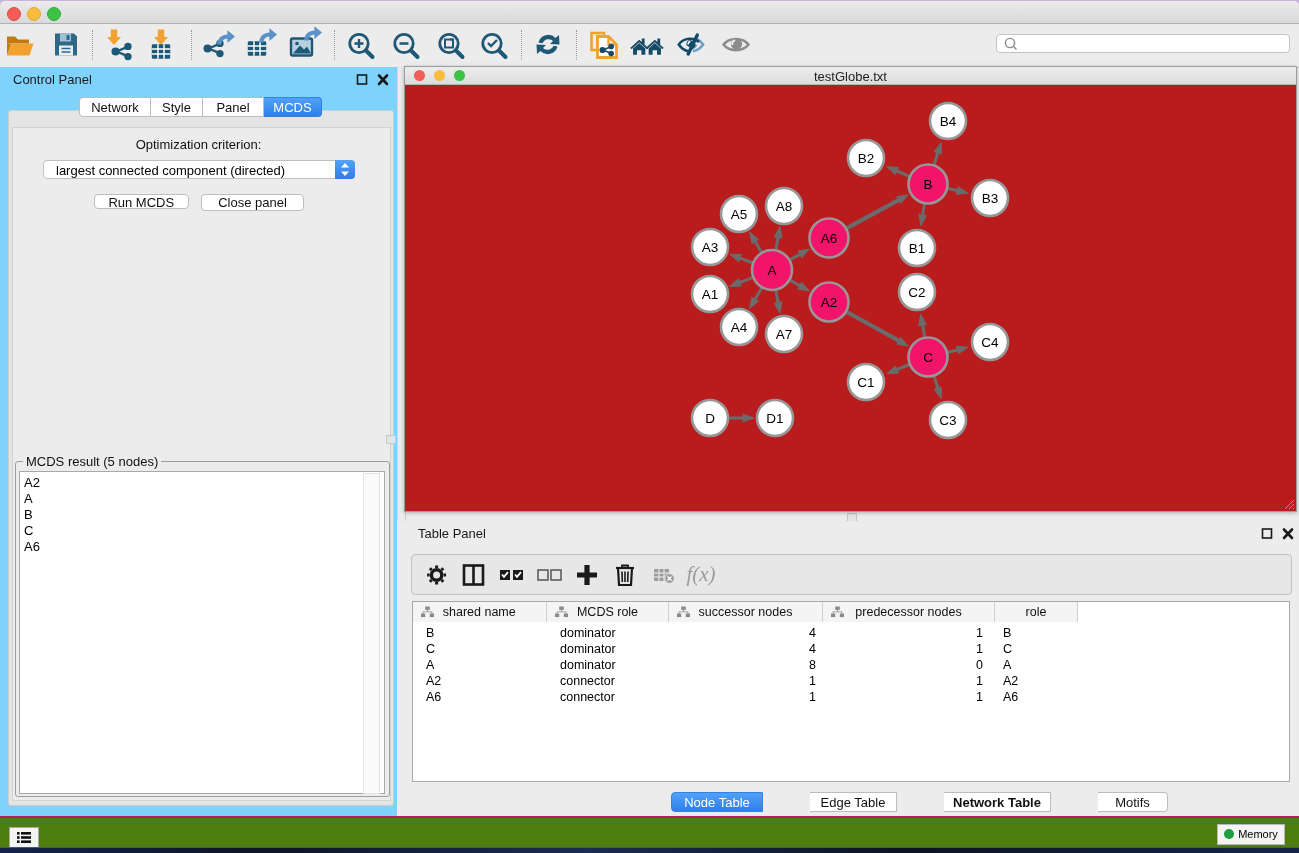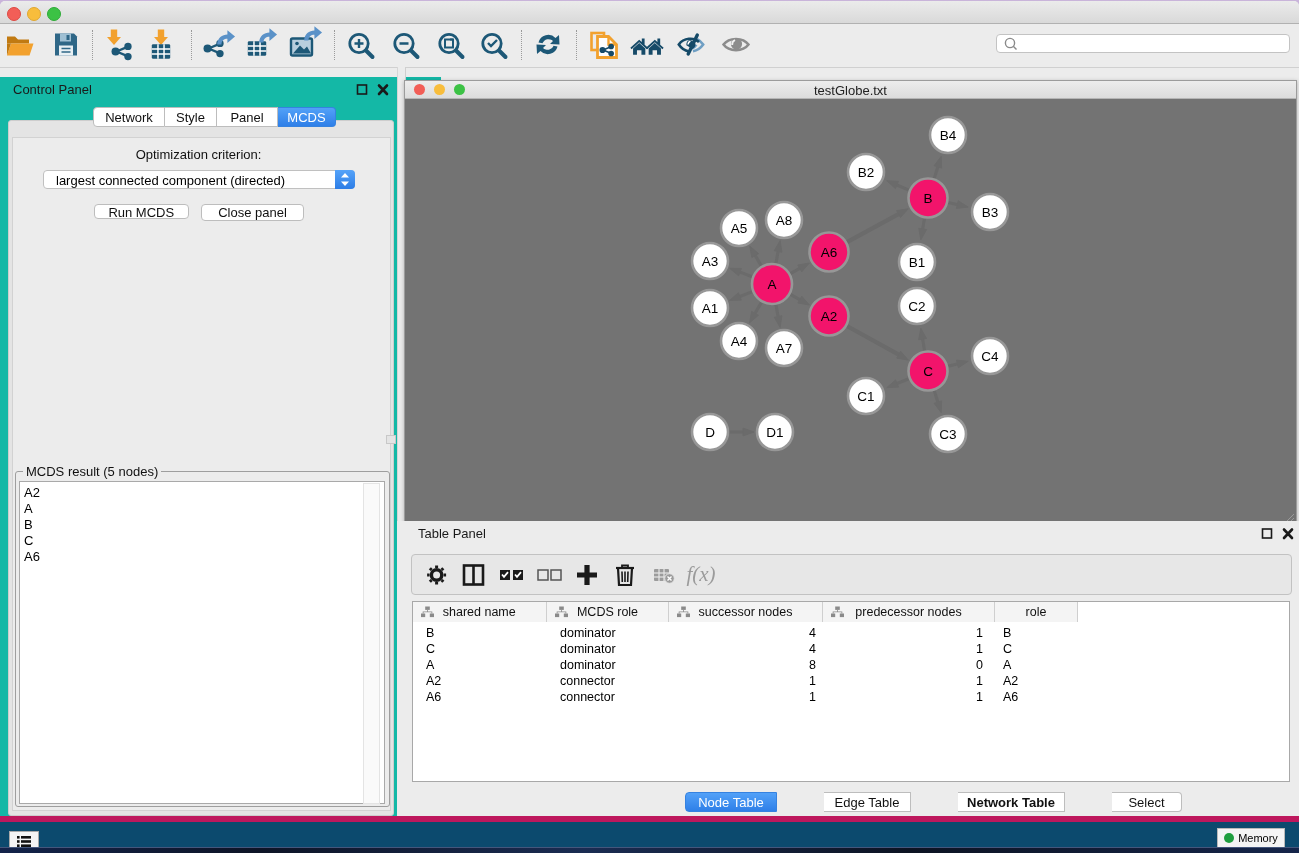--- a/index.html
+++ b/index.html
@@ -10,47 +10,47 @@
 #wall{position:absolute;left:0;top:846.5px;width:1299px;height:6.5px;border-top:1px solid #44567c;box-sizing:border-box;
  background:linear-gradient(90deg,#13234a,#0d1426 20%,#1a2c52 45%,#0c1322 70%,#15254a);}
 #titlebar{position:absolute;left:0;top:0;width:1299px;height:21.5px;
  background:linear-gradient(#ebebeb,#d9d9d9);border-bottom:1px solid #b1b1b1;border-radius:5px 5px 0 0;}
 .tl{position:absolute;width:12px;height:12px;border-radius:50%;top:5.5px;}
 #title{position:absolute;left:0;right:0;top:3.5px;text-align:center;font-size:13px;color:#444;}
 #toolbar{position:absolute;left:0;top:22.5px;width:1299px;height:43px;background:#ececec;border-bottom:1px solid #d0d0d0;}
 .vsep{position:absolute;top:6px;height:30px;width:0;border-left:1px dotted #9a9a9a;}
 #search{position:absolute;left:996px;top:10.5px;width:294px;height:18.5px;background:#fff;
  border:1px solid #c3c3c3;border-radius:4px;box-sizing:border-box;}
-#statusbar{position:absolute;left:0;top:815px;width:1299px;height:32px;background:#0c4a6e;border-top:6px solid #be185d;}
-
-#cp{position:absolute;left:0;top:76px;width:397px;height:749px;background:#14b8a6;padding-left:44px;}
+#statusbar{position:absolute;left:0;top:815px;width:1299px;height:32px;background:#4d7c0f;border-top:2px solid #be185d;}
+
+#cp{position:absolute;left:0;top:66px;width:397px;height:749px;background:#7dd3fc;}
 #cpsplit{position:absolute;left:397px;top:66px;width:7px;height:749px;background:#ececec;border-left:1px solid #d6d6d6;border-right:1px solid #cfcfcf;}
 .ptitle{font-size:13px;color:#1a1a1a;}
-.segrow{position:absolute;display:flex;height:20px;z-index:5;margin-left:14px;}
+.segrow{position:absolute;display:flex;height:20px;z-index:5;}
 .seg{font-size:13px;color:#111;background:#fff;border:1px solid #bdbdbd;border-left:none;
  padding:0;text-align:center;line-height:20px;box-sizing:border-box;}
 .seg.first{border-left:1px solid #bdbdbd;border-radius:4px 0 0 4px;}
 .seg.last{border-radius:0 4px 4px 0;}
 .seg.on{background:linear-gradient(#52a1f8,#2e7fe8);color:#fff;border-color:#3582e0;}
 #tabbox{position:absolute;left:8px;top:42.5px;width:384px;height:694px;background:#e4e4e4;
  border:1px solid #cdcdcd;border-radius:3px;}
 #mcdsbox{position:absolute;left:2.5px;top:16px;width:377px;height:672px;background:#ececec;border:1px solid #d2d2d2;}
 .btn{position:absolute;background:#fff;border:1px solid #bdbdbd;border-radius:4px;
  font-size:13px;color:#111;text-align:center;box-sizing:border-box;}
 #dd{position:absolute;left:43px;top:93px;width:312px;height:19px;background:#fff;
  border:1px solid #c0c0c0;border-radius:4px;box-sizing:border-box;}
 #ddbtn{position:absolute;right:-1px;top:-1px;width:20px;height:19px;border-radius:0 4px 4px 0;
  background:linear-gradient(#55a3f9,#2d7de6);}
 #grp{position:absolute;left:15px;top:460px;width:373px;height:334px;border:1px solid #9e9e9e;border-radius:3px;}
 #grplbl{position:absolute;left:7px;top:-8px;background:#ececec;padding:0 3px;font-size:13px;color:#111;}
 #list{position:absolute;left:3px;top:9px;width:364px;height:321px;background:#fff;border:1px solid #a9a9a9;}
 #listsb{position:absolute;right:4px;top:1px;width:15px;height:319px;background:#fafafa;border:1px solid #e4e4e4;}
 .li{position:absolute;left:4px;font-size:13px;color:#000;}
 
-#iwin{position:absolute;left:404px;top:79px;width:893px;height:446px;background:#737373;
+#iwin{position:absolute;left:404px;top:65px;width:893px;height:446px;background:#b91c1c;
  border:1px solid #9c9c9c;box-sizing:border-box;box-shadow:0 1px 4px rgba(0,0,0,.25);}
 #ititle{position:absolute;left:0;top:0;width:100%;height:17px;
  background:linear-gradient(#ededed,#dcdcdc);border-bottom:1px solid #b5b5b5;}
 .itl{position:absolute;width:11px;height:11px;border-radius:50%;top:3px;}
 #iname{position:absolute;left:0;right:0;top:1.5px;text-align:center;font-size:13px;color:#222;}
 
 #tp{position:absolute;left:397px;top:520px;width:902px;height:295px;background:#ececec;}
 #tptools{position:absolute;left:14px;top:33px;width:881px;height:41px;background:#e7e7e7;
  border:1px solid #c2c2c2;border-radius:4px;box-sizing:border-box;}
 #tbl{position:absolute;left:14.5px;top:80px;width:876px;height:179px;background:#fff;border:1px solid #a8a8a8;}
@@ -490,21 +490,21 @@
 <div class="td" style="left:13.5px;top:86.7px;">A6</div>
 <div class="td" style="left:147.5px;top:86.7px;">connector</div>
 <div class="td num" style="left:256.5px;top:86.7px;width:147px;">1</div>
 <div class="td num" style="left:410.5px;top:86.7px;width:160px;">1</div>
 <div class="td" style="left:590.5px;top:86.7px;">A6</div>
       </div>
     <div class="segrow" style="left:274px;top:271px;gap:47px;">
       <div class="seg on first" style="width:92px;">Node Table</div>
       <div class="seg" style="width:87px;">Edge Table</div>
       <div class="seg" style="width:107px;font-weight:bold;">Network Table</div>
-      <div class="seg last" style="width:70px;">Select</div>
+      <div class="seg last" style="width:70px;">Motifs</div>
     </div>
   </div>
 
   <div id="statusbar">
     <div id="listbtn">
         <svg width="28" height="19" viewBox="0 0 28 19">
           <g fill="#111">
 <rect x="7" y="4" width="2.6" height="2.6"></rect>
             <rect x="11" y="4" width="10" height="2.6"></rect>
 <rect x="7" y="8.2" width="2.6" height="2.6"></rect>

